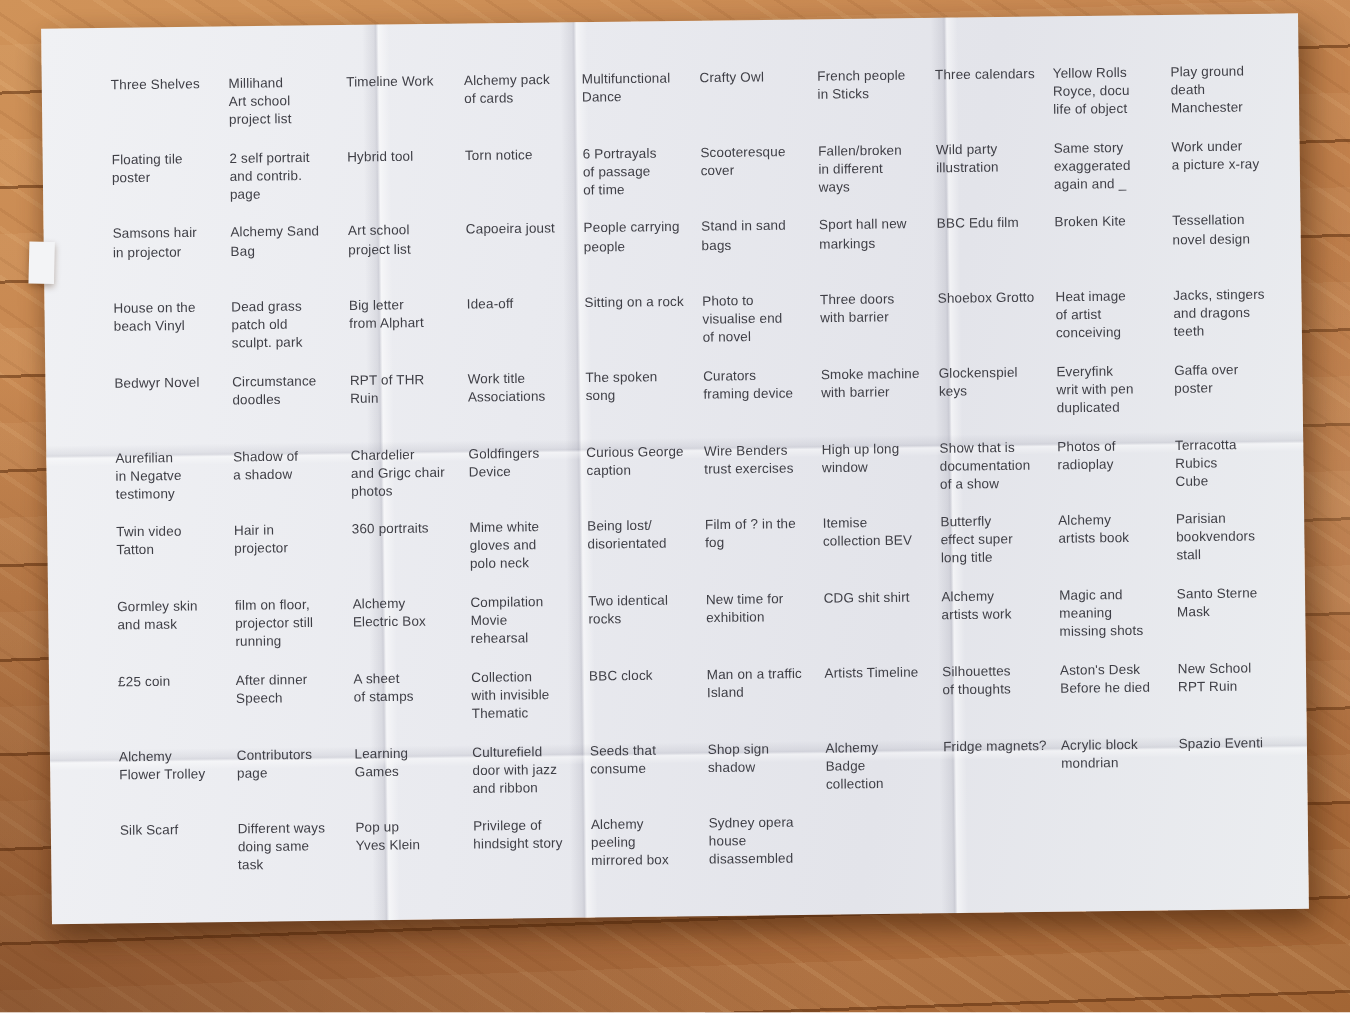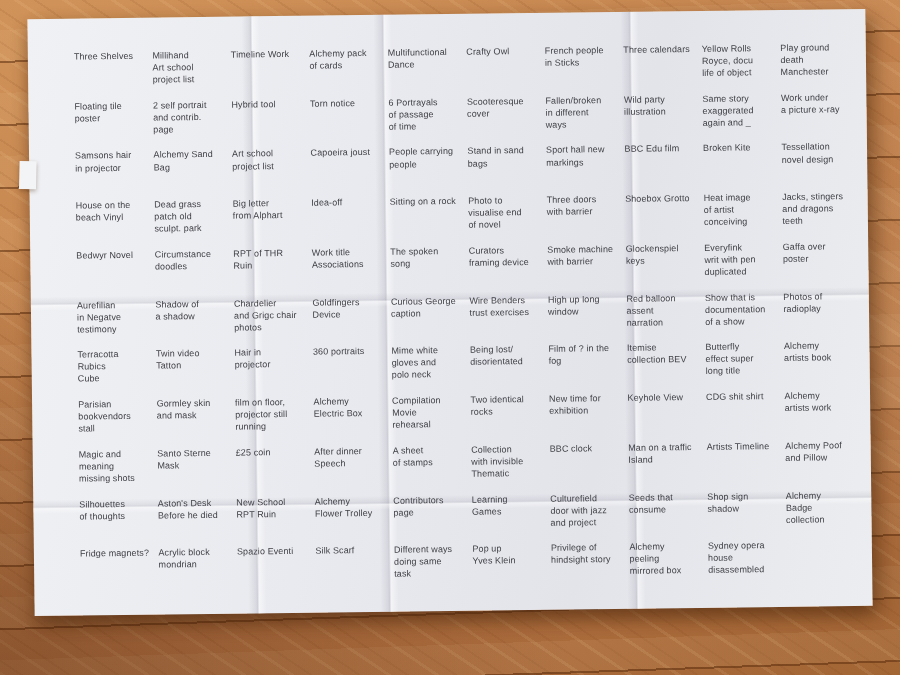--- a/index.html
+++ b/index.html
@@ -194,23 +194,20 @@
 and Grigc chair
 photos</div>
         <div class="cell">Goldfingers
 Device</div>
         <div class="cell">Curious George
 caption</div>
         <div class="cell">Wire Benders
 trust exercises</div>
         <div class="cell">High up long
 window</div>
-        <div class="cell">Red balloon
-assent
-narration</div>
         <div class="cell">Show that is
 documentation
 of a show</div>
         <div class="cell">Photos of
 radioplay</div>
         <div class="cell">Terracotta
 Rubics
 Cube</div>
         <div class="cell">Twin video
 Tatton</div>
@@ -241,58 +238,55 @@
 running</div>
         <div class="cell">Alchemy
 Electric Box</div>
         <div class="cell">Compilation
 Movie
 rehearsal</div>
         <div class="cell">Two identical
 rocks</div>
         <div class="cell">New time for
 exhibition</div>
-        <div class="cell">Keyhole View</div>
         <div class="cell">CDG shit shirt</div>
         <div class="cell">Alchemy
 artists work</div>
         <div class="cell">Magic and
 meaning
 missing shots</div>
         <div class="cell">Santo Sterne
 Mask</div>
         <div class="cell">£25 coin</div>
         <div class="cell">After dinner
 Speech</div>
         <div class="cell">A sheet
 of stamps</div>
         <div class="cell">Collection
 with invisible
 Thematic</div>
         <div class="cell">BBC clock</div>
         <div class="cell">Man on a traffic
 Island</div>
         <div class="cell">Artists Timeline</div>
-        <div class="cell">Alchemy Poof
-and Pillow</div>
         <div class="cell">Silhouettes
 of thoughts</div>
         <div class="cell">Aston's Desk
 Before he died</div>
         <div class="cell">New School
 RPT Ruin</div>
         <div class="cell">Alchemy
 Flower Trolley</div>
         <div class="cell">Contributors
 page</div>
         <div class="cell">Learning
 Games</div>
         <div class="cell">Culturefield
 door with jazz
-and project</div>
+and ribbon</div>
         <div class="cell">Seeds that
 consume</div>
         <div class="cell">Shop sign
 shadow</div>
         <div class="cell">Alchemy
 Badge
 collection</div>
         <div class="cell">Fridge magnets?</div>
         <div class="cell">Acrylic block
 mondrian</div>

